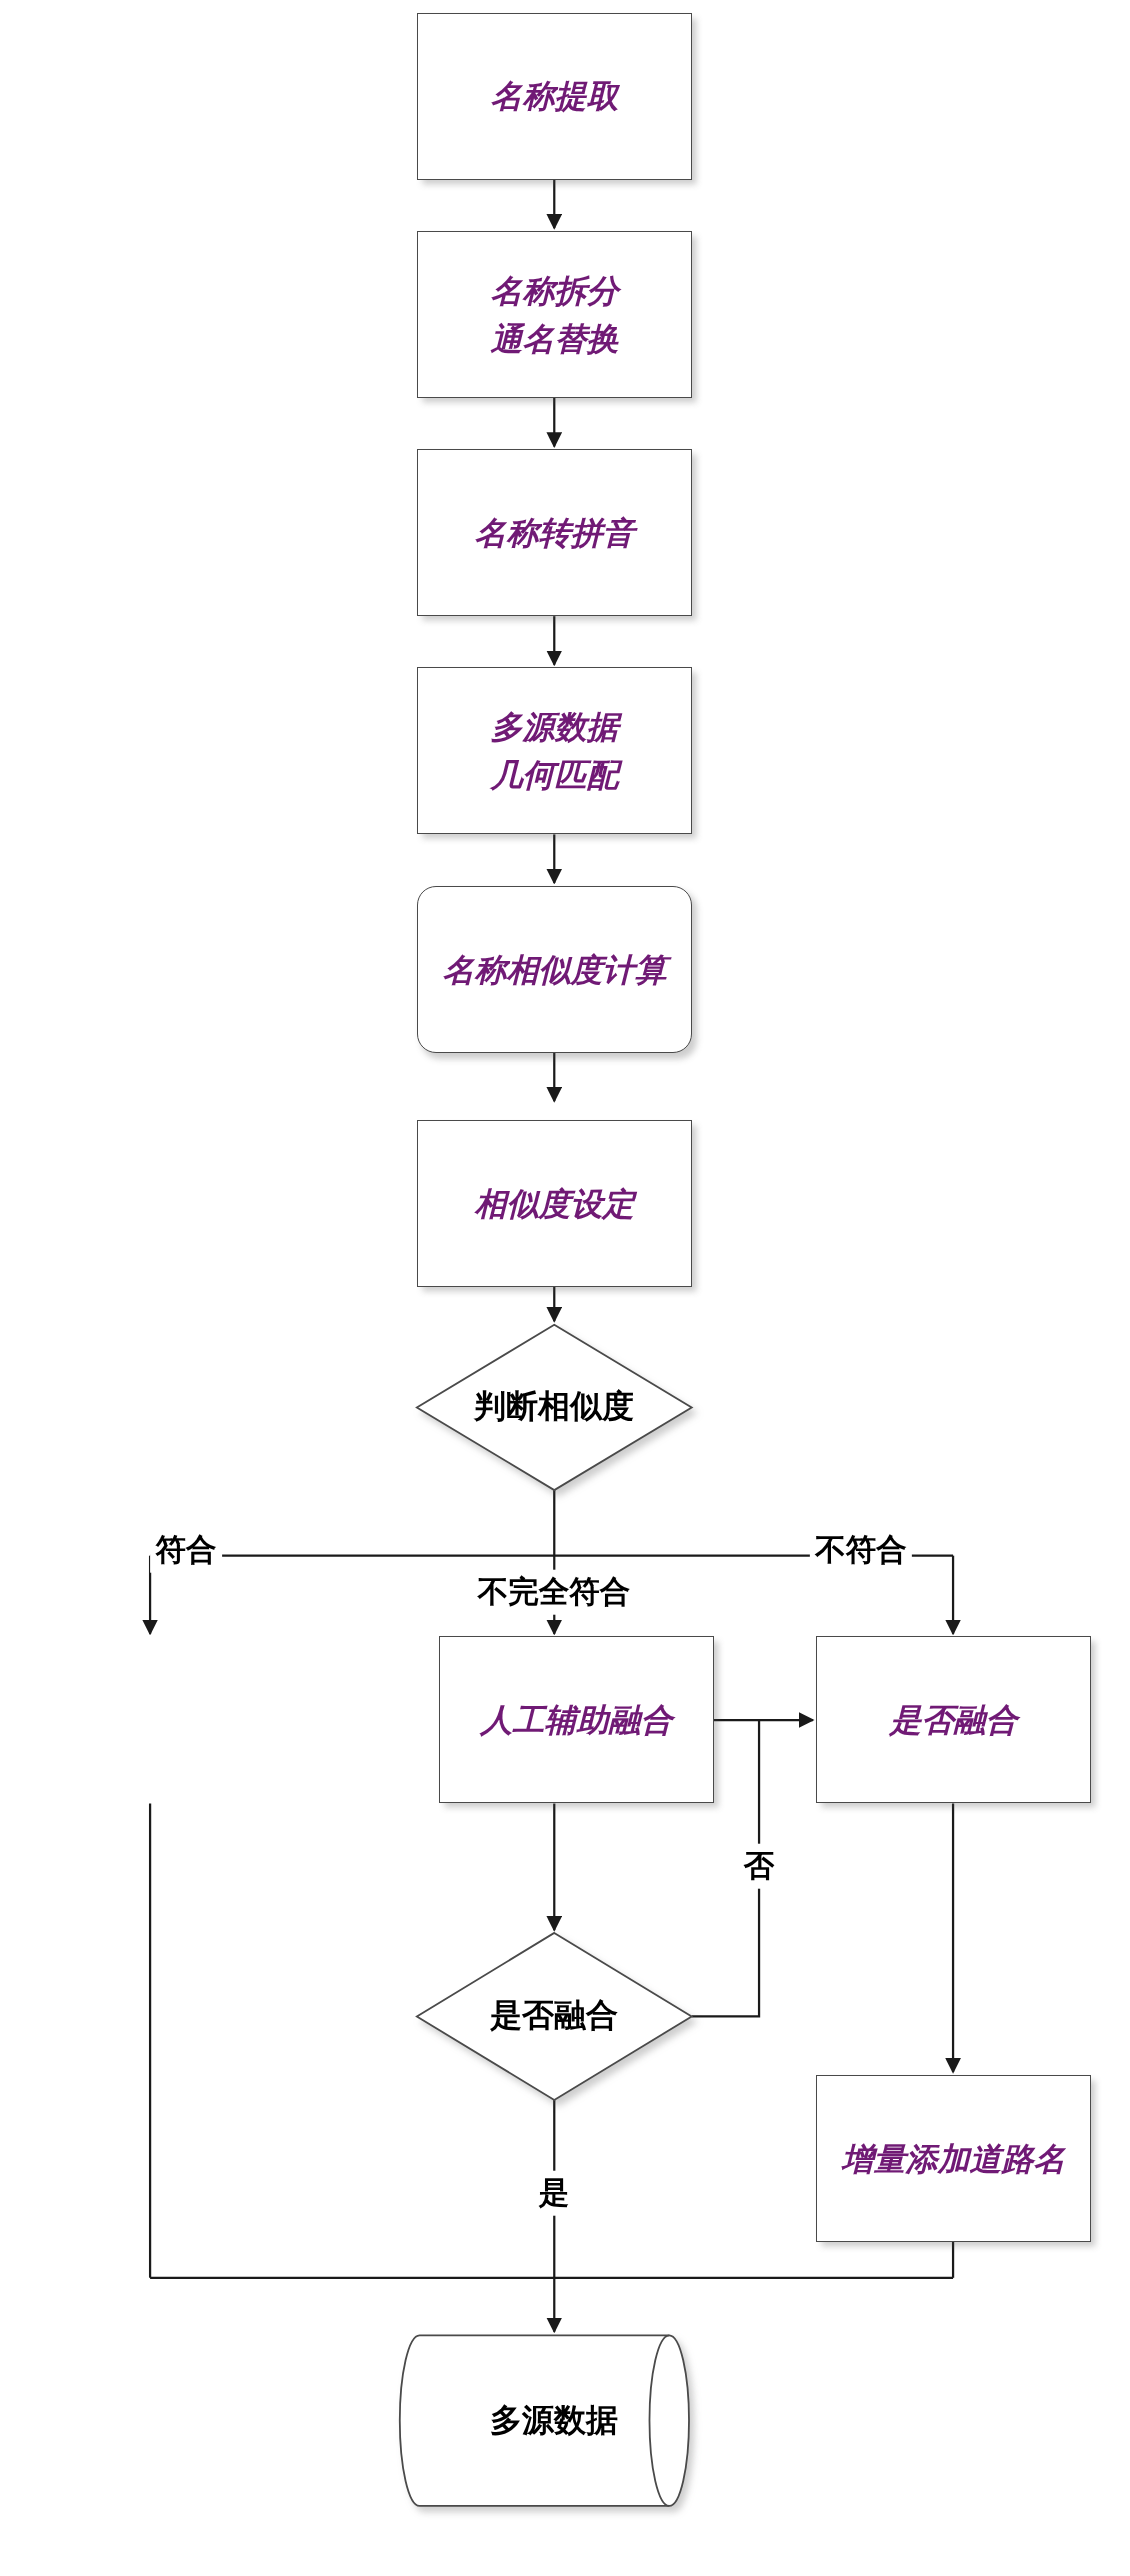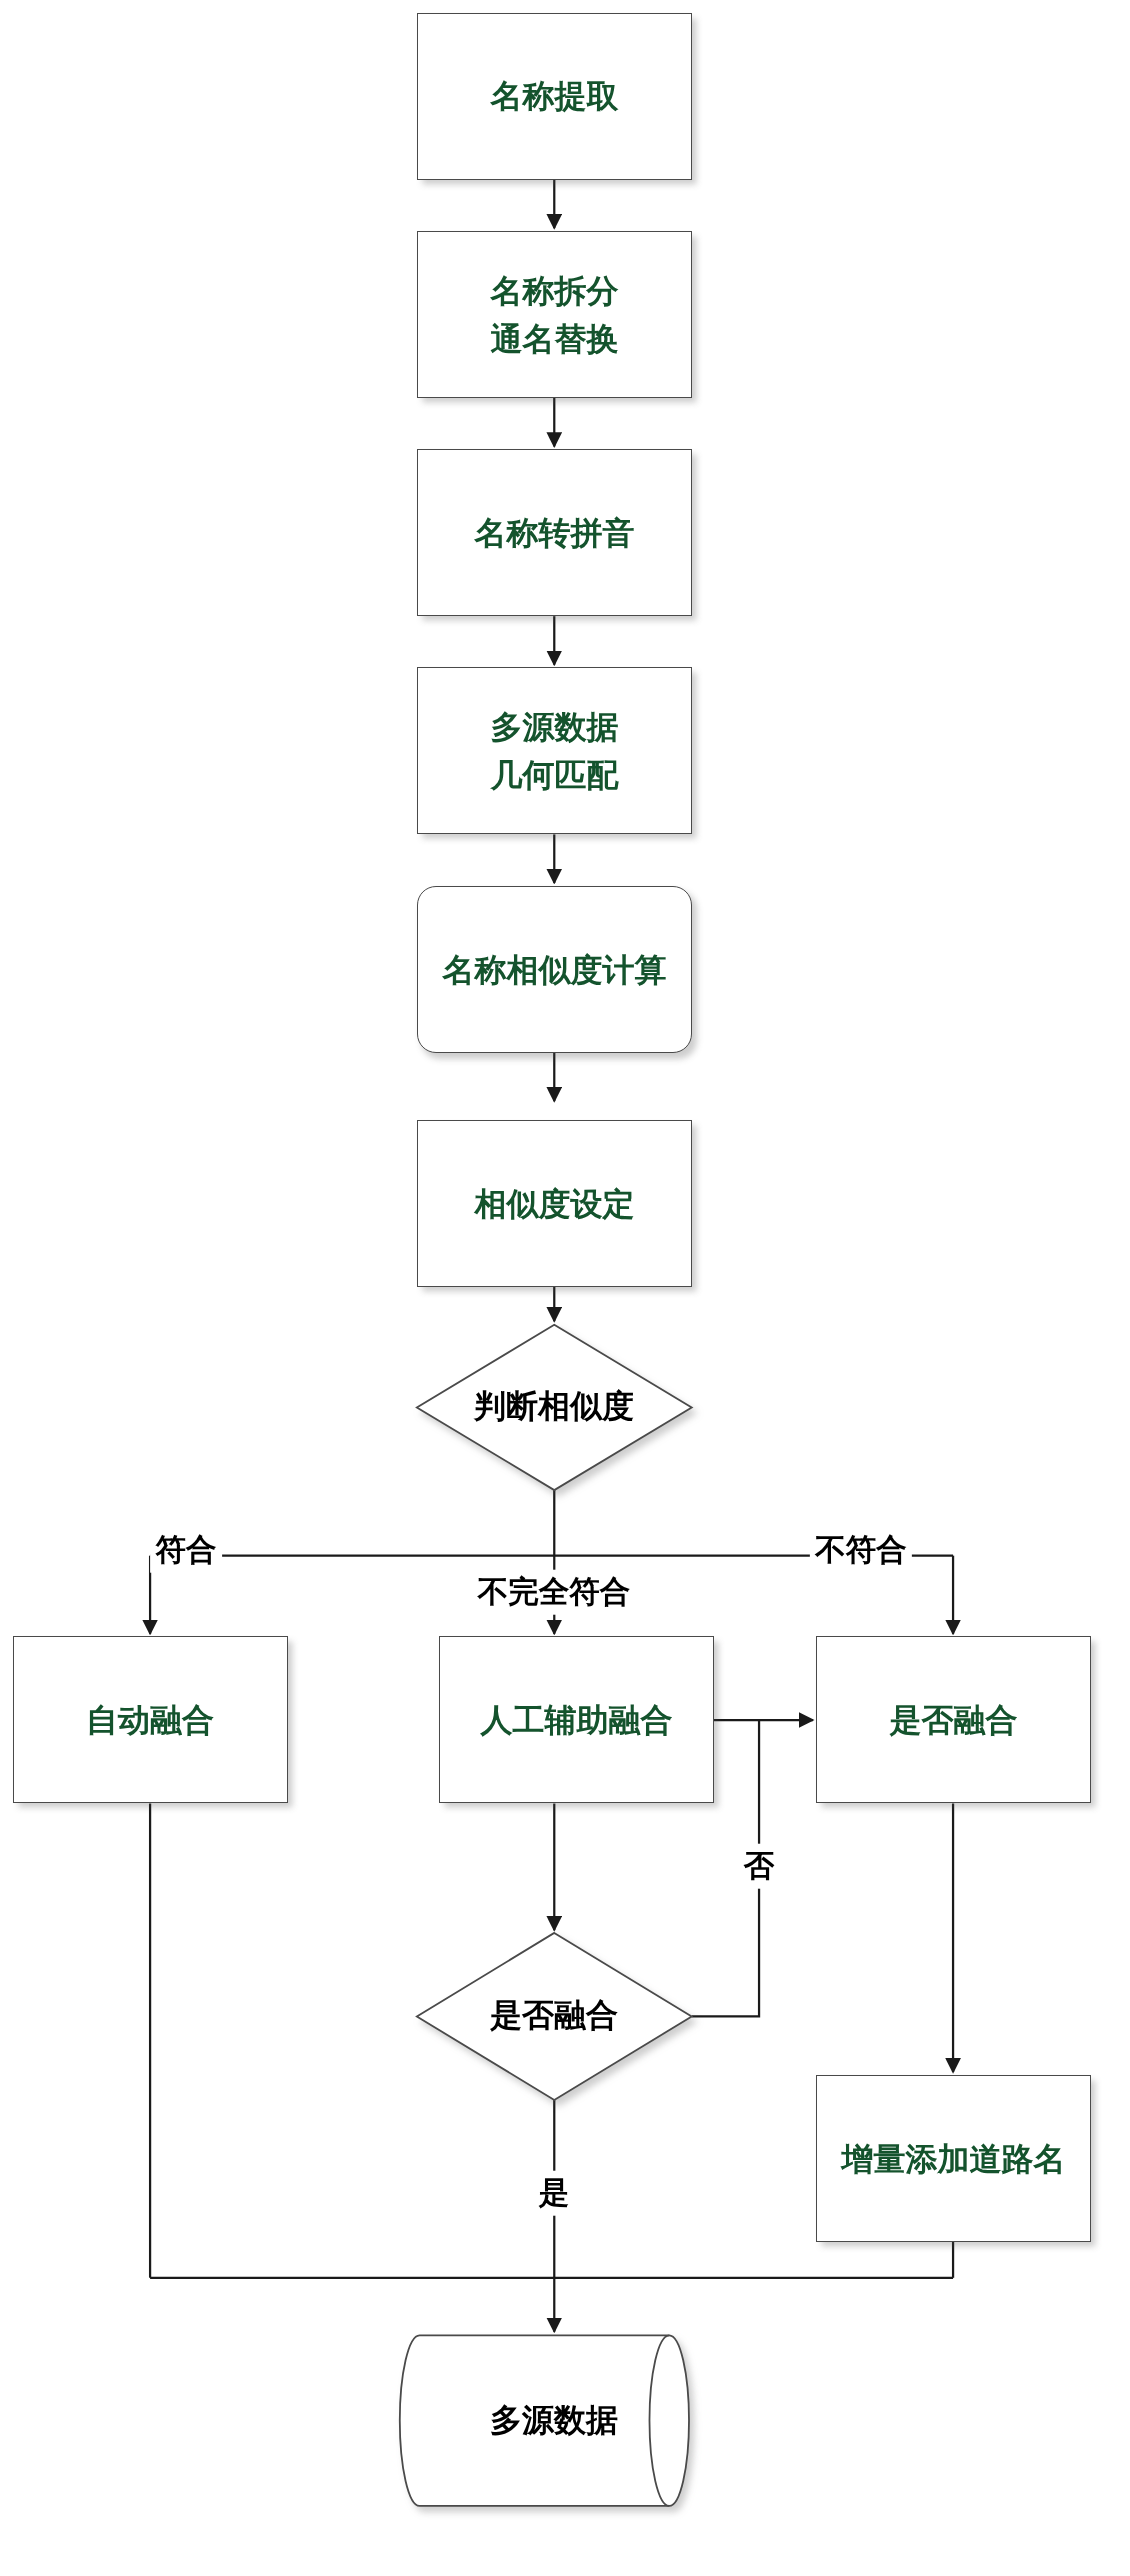--- a/index.html
+++ b/index.html
@@ -25,24 +25,25 @@
     border: 1.8px solid #4a4a4a;
     box-sizing: border-box;
     box-shadow: 4.5px 5.4px 6.3px rgba(80,80,80,0.28);
     display: flex;
     align-items: center;
     justify-content: center;
   }
   .node-label {
     font-size: 32px;
     font-weight: bold;
-    color: #14532d;
+    color: #701a75;
     text-align: right;
     white-space: pre-line;
     line-height: 1.5;
+    font-style: italic;
   }
   .shape-label {
     position: absolute;
     transform: translate(-50%, -50%);
     font-size: 32px;
     font-weight: bold;
     color: #000000;
     text-align: left;
     white-space: nowrap;
   }
@@ -123,23 +124,20 @@
   <div class="node" style="left:417px; top:667px;">
     <span class="node-label">多源数据
 几何匹配</span>
   </div>
   <div class="node" style="left:417px; top:886px;border-radius:19px;">
     <span class="node-label">名称相似度计算</span>
   </div>
   <div class="node" style="left:417px; top:1120px;">
     <span class="node-label">相似度设定</span>
   </div>
-  <div class="node" style="left:12.6px;  top:1636px;">
-    <span class="node-label">自动融合</span>
-  </div>
   <div class="node" style="left:439px; top:1636px;">
     <span class="node-label">人工辅助融合</span>
   </div>
   <div class="node" style="left:816px; top:1636px;">
     <span class="node-label">是否融合</span>
   </div>
   <div class="node" style="left:816px; top:2075px;">
     <span class="node-label">增量添加道路名</span>
   </div>
 

